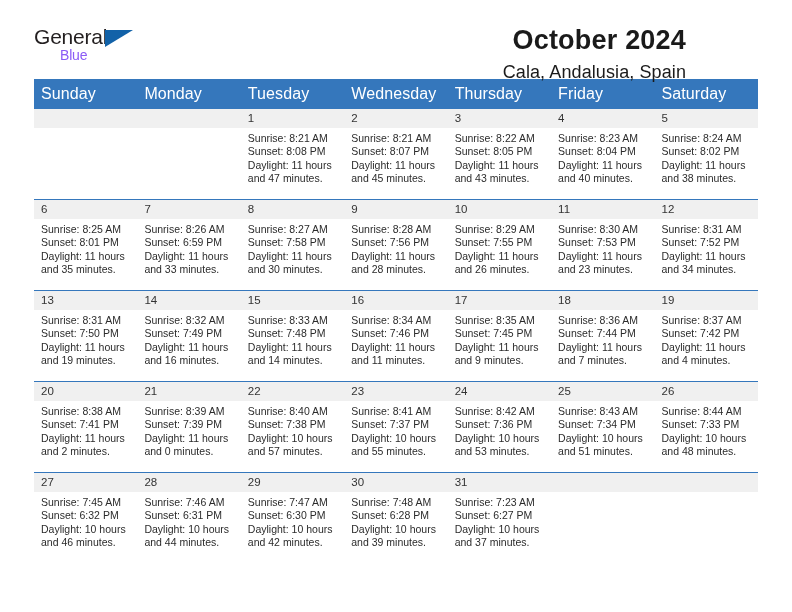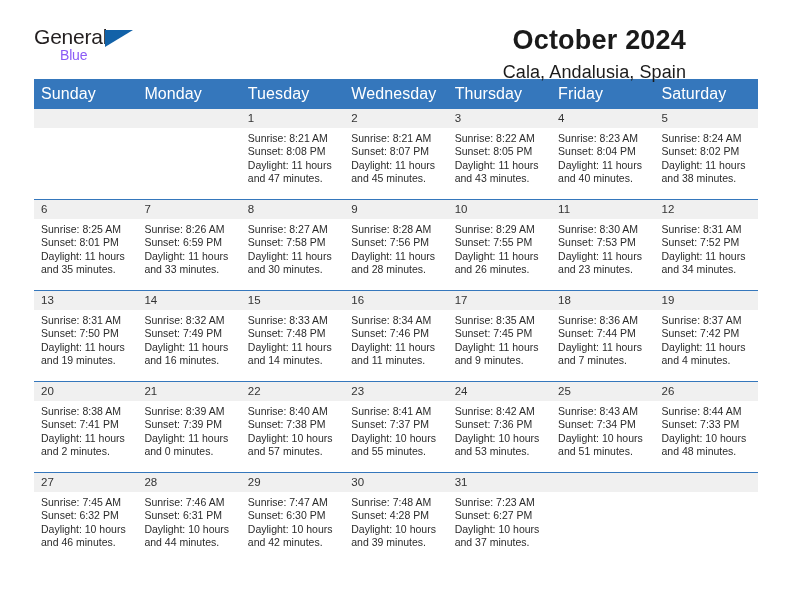--- a/index.html
+++ b/index.html
@@ -451,21 +451,21 @@
               <p>Sunrise: 7:47 AM</p>
               <p>Sunset: 6:30 PM</p>
               <p>Daylight: 10 hours</p>
               <p>and 42 minutes.</p>
             </div>
           </td>
           <td>
             <div class="daynum">30</div>
             <div class="cell-body">
               <p>Sunrise: 7:48 AM</p>
-              <p>Sunset: 4:28 PM</p>
+              <p>Sunset: 6:28 PM</p>
               <p>Daylight: 10 hours</p>
               <p>and 39 minutes.</p>
             </div>
           </td>
           <td>
             <div class="daynum">31</div>
             <div class="cell-body">
               <p>Sunrise: 7:23 AM</p>
               <p>Sunset: 6:27 PM</p>
               <p>Daylight: 10 hours</p>

